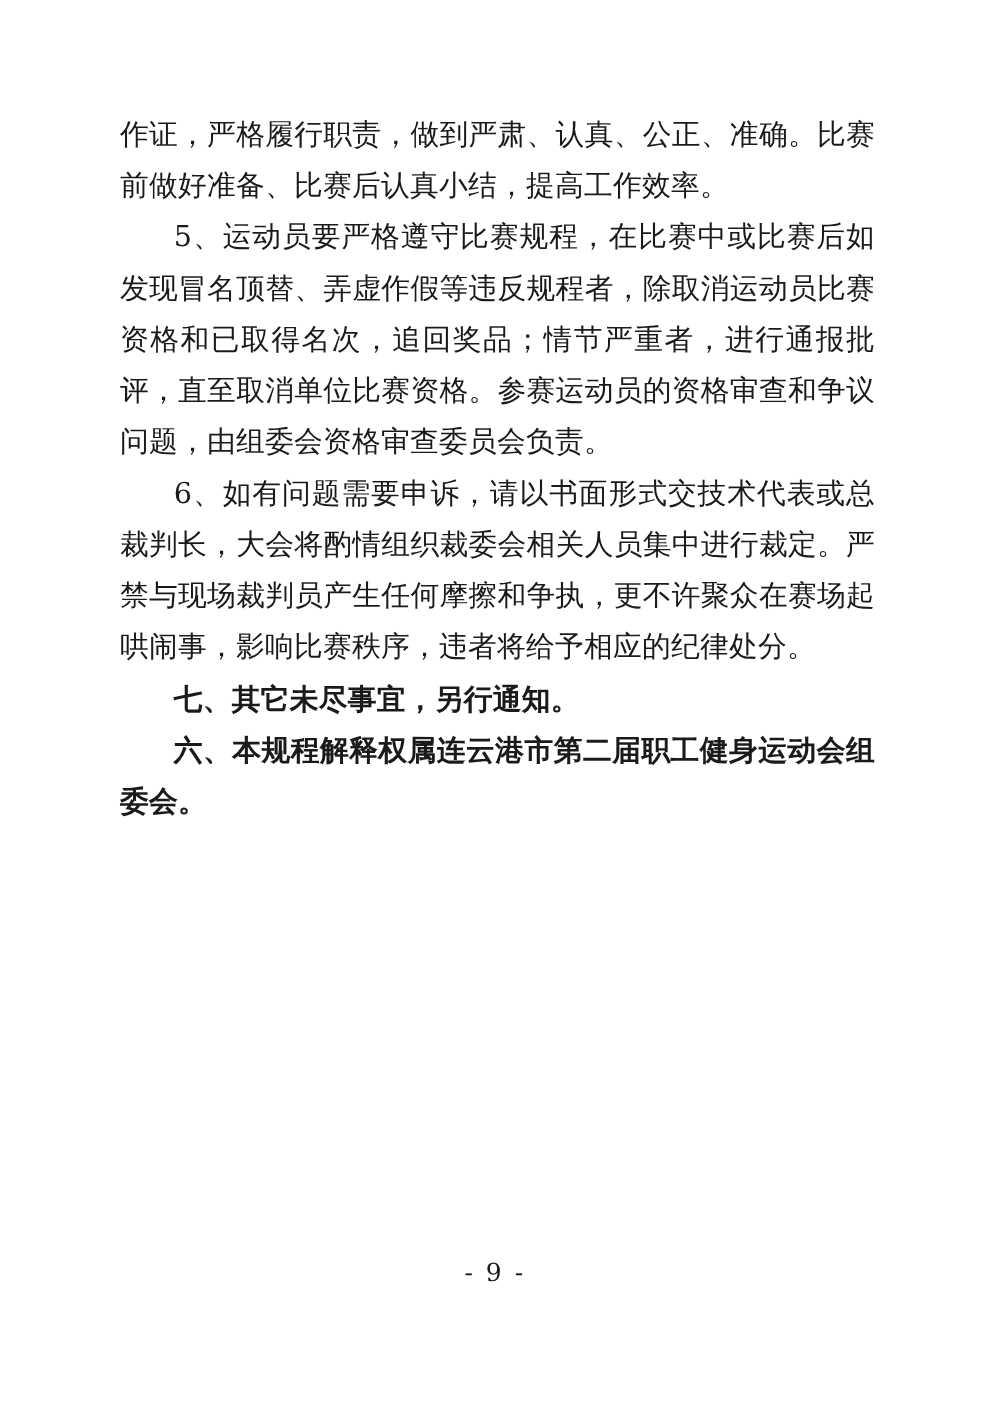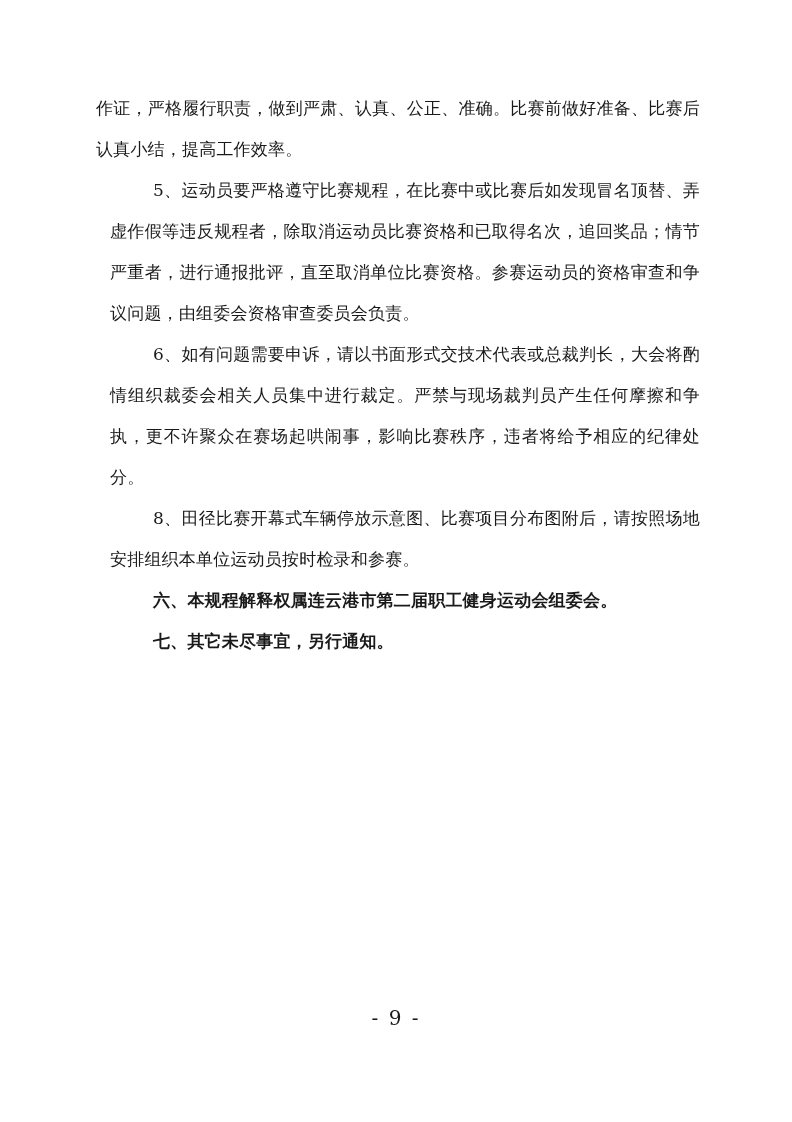--- a/index.html
+++ b/index.html
@@ -20,32 +20,31 @@
     background: #ffffff;
     overflow: hidden;
   }
   .content {
     position: absolute;
     left: 96px;
     top: 88px;
     width: 604px;
   }
   .para {
-    font-size: 17px;
+    font-size: 23px;
     line-height: 41px;
     color: #1a1a1a;
     text-align: justify;
     text-justify: inter-ideograph;
     margin: 0 0 0 0;
     letter-spacing: 0.2px;
     font-family: "DejaVu Serif", serif;
   }
   .indent {
     text-indent: 43px;
-    margin-left: 14px;
   }
   .bold {
     font-weight: bold;
   }
   .footer {
     position: absolute;
     left: 0;
     top: 1006px;
     width: 792px;
     text-align: center;
@@ -56,18 +55,17 @@
   }
 </style>
 </head>
 <body>
 
 <div class="page">
   <div class="content">
     <p class="para">作证，严格履行职责，做到严肃、认真、公正、准确。比赛前做好准备、比赛后认真小结，提高工作效率。</p>
     <p class="para indent">5、运动员要严格遵守比赛规程，在比赛中或比赛后如发现冒名顶替、弄虚作假等违反规程者，除取消运动员比赛资格和已取得名次，追回奖品；情节严重者，进行通报批评，直至取消单位比赛资格。参赛运动员的资格审查和争议问题，由组委会资格审查委员会负责。</p>
     <p class="para indent">6、如有问题需要申诉，请以书面形式交技术代表或总裁判长，大会将酌情组织裁委会相关人员集中进行裁定。严禁与现场裁判员产生任何摩擦和争执，更不许聚众在赛场起哄闹事，影响比赛秩序，违者将给予相应的纪律处分。</p>
-    <p class="para indent">8、田径比赛开幕式车辆停放示意图、比赛项目分布图附后，请按照场地安排组织本单位运动员按时检录和参赛。</p>
+    <p class="para indent bold">七、其它未尽事宜，另行通知。</p>
     <p class="para indent bold">六、本规程解释权属连云港市第二届职工健身运动会组委会。</p>
-    <p class="para indent bold">七、其它未尽事宜，另行通知。</p>
   </div>
   <div class="footer">- 9 -</div>
 </div>
 
 </body></html>

